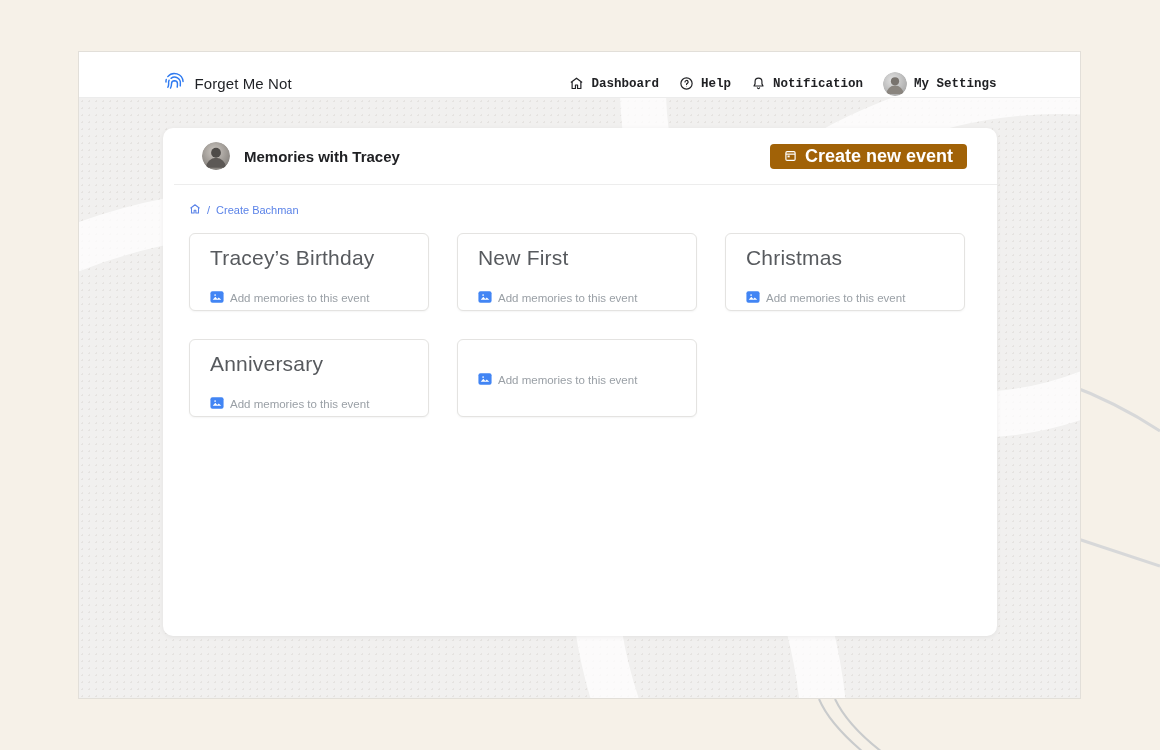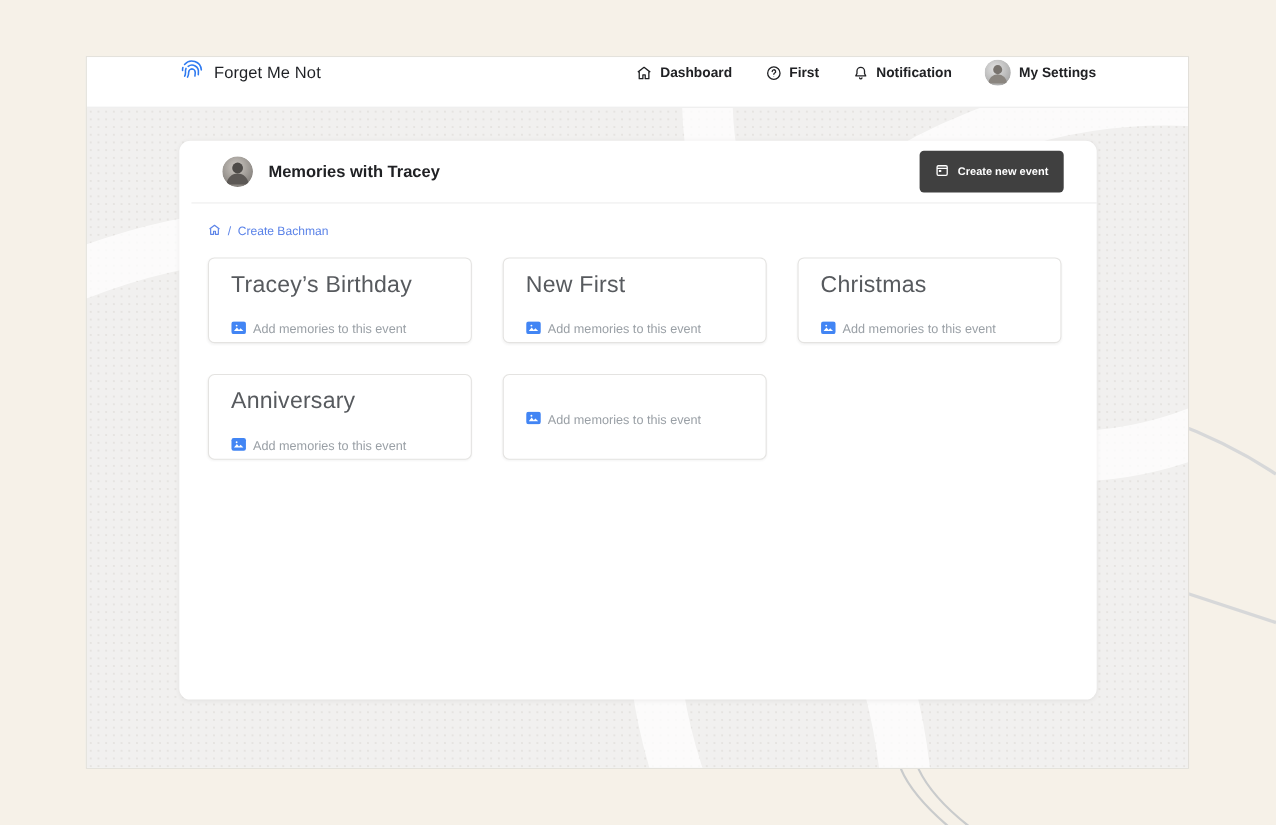--- a/index.html
+++ b/index.html
@@ -15,25 +15,25 @@
   
   .bg-deco { position:absolute; left:0; top:0; width:1160px; height:750px; pointer-events:none; }
 
   
   .window {
     position:absolute; left:78px; top:51px; width:1003px; height:648px;
     background:#ffffff; border:1px solid #e2dfd9;
   }
 
   
-  .navbar { height:46px; background:#fff; border-bottom:1px solid #ececec; display:flex; align-items:flex-start; position:relative; z-index:3; }
+  .navbar { height:46px; background:#fff; border-bottom:1px solid #ececec; display:flex; align-items:flex-end; position:relative; z-index:3; }
   .nav-inner { width:834px; margin:0 auto; display:flex; align-items:center; }
   .brand { display:flex; align-items:center; gap:9px; cursor:pointer; }
   .brand-name { font-size:15px; font-weight:500; color:#1f2125; letter-spacing:.1px; }
-  .nav-links { margin-left:auto; display:flex; align-items:center; gap:30px; }
+  .nav-links { margin-left:auto; display:flex; align-items:center; gap:20px;font-family:Liberation Mono, monospace; }
   .nav-item { display:flex; align-items:center; gap:7px; font-size:12.5px; font-weight:600; color:#202124; cursor:pointer; }
   .nav-item svg { display:block; }
   .avatar-sm { width:24px; height:24px; border-radius:50%; overflow:hidden; flex:0 0 auto; }
 
   
   .content {
     position:relative; height:600px; overflow:hidden;
     background-color:#f1f0ef;
     background-image: radial-gradient(rgba(150,140,128,0.13) 1px, transparent 1px);
     background-size:7px 7px;
@@ -50,23 +50,23 @@
     box-shadow:0 1px 4px rgba(60,60,60,0.08);
   }
   .panel-header {
     height:57px; display:flex; align-items:center;
     padding:0 30px 0 28px; border-bottom:1px solid #ededed;margin-left:11px;
   }
   .avatar-md { width:28px; height:28px; border-radius:50%; overflow:hidden; flex:0 0 auto; }
   .panel-title { margin-left:14px; font-size:15px; font-weight:700; color:#202124; }
   .create-btn {
     margin-left:auto; display:flex; align-items:center; gap:8px;
-    background:#404040; color:#fff; border:none; border-radius:4px;
+    background:#a16207; color:#fff; border:none; border-radius:4px;
     font-family:"Liberation Sans", sans-serif;
-    font-size:10px; font-weight:600; padding:6px 14px; height:38px; cursor:pointer;
+    font-size:18px; font-weight:600; padding:6px 14px; height:25px; cursor:pointer;
   }
 
   .panel-body { padding:18px 26px; }
   .breadcrumb { display:flex; align-items:center; gap:6px; font-size:11px; color:#5b83e8; }
 
   .event-grid {
     margin-top:16px;
     display:grid; grid-template-columns:repeat(3, 240px);
     column-gap:30px; row-gap:18px;gap:28px;
   }
@@ -121,21 +121,21 @@
         </div>
 
         <div class="nav-item">
           <span>
             <svg width="15" height="15" viewBox="0 0 24 24" fill="none" stroke="#202124" stroke-width="1.9">
               <circle cx="12" cy="12" r="9"></circle>
               <path d="M9.6 9.6a2.5 2.5 0 1 1 3.7 2.2c-.8.5-1.3 1-1.3 1.9" stroke-linecap="round"></path>
               <circle cx="12" cy="16.8" r="0.6" fill="#202124" stroke="none"></circle>
             </svg>
           </span>
-          <span>First</span>
+          <span>Help</span>
         </div>
 
         <div class="nav-item">
           <span>
             <svg width="15" height="15" viewBox="0 0 24 24" fill="none" stroke="#202124" stroke-width="1.9" stroke-linejoin="round">
               <path d="M12 3.5a5.5 5.5 0 0 0-5.5 5.5v3.6L4.8 16h14.4l-1.7-3.4V9A5.5 5.5 0 0 0 12 3.5z"></path>
               <path d="M10.3 19a1.8 1.8 0 0 0 3.4 0" stroke-linecap="round"></path>
             </svg>
           </span>
           <span>Notification</span>

